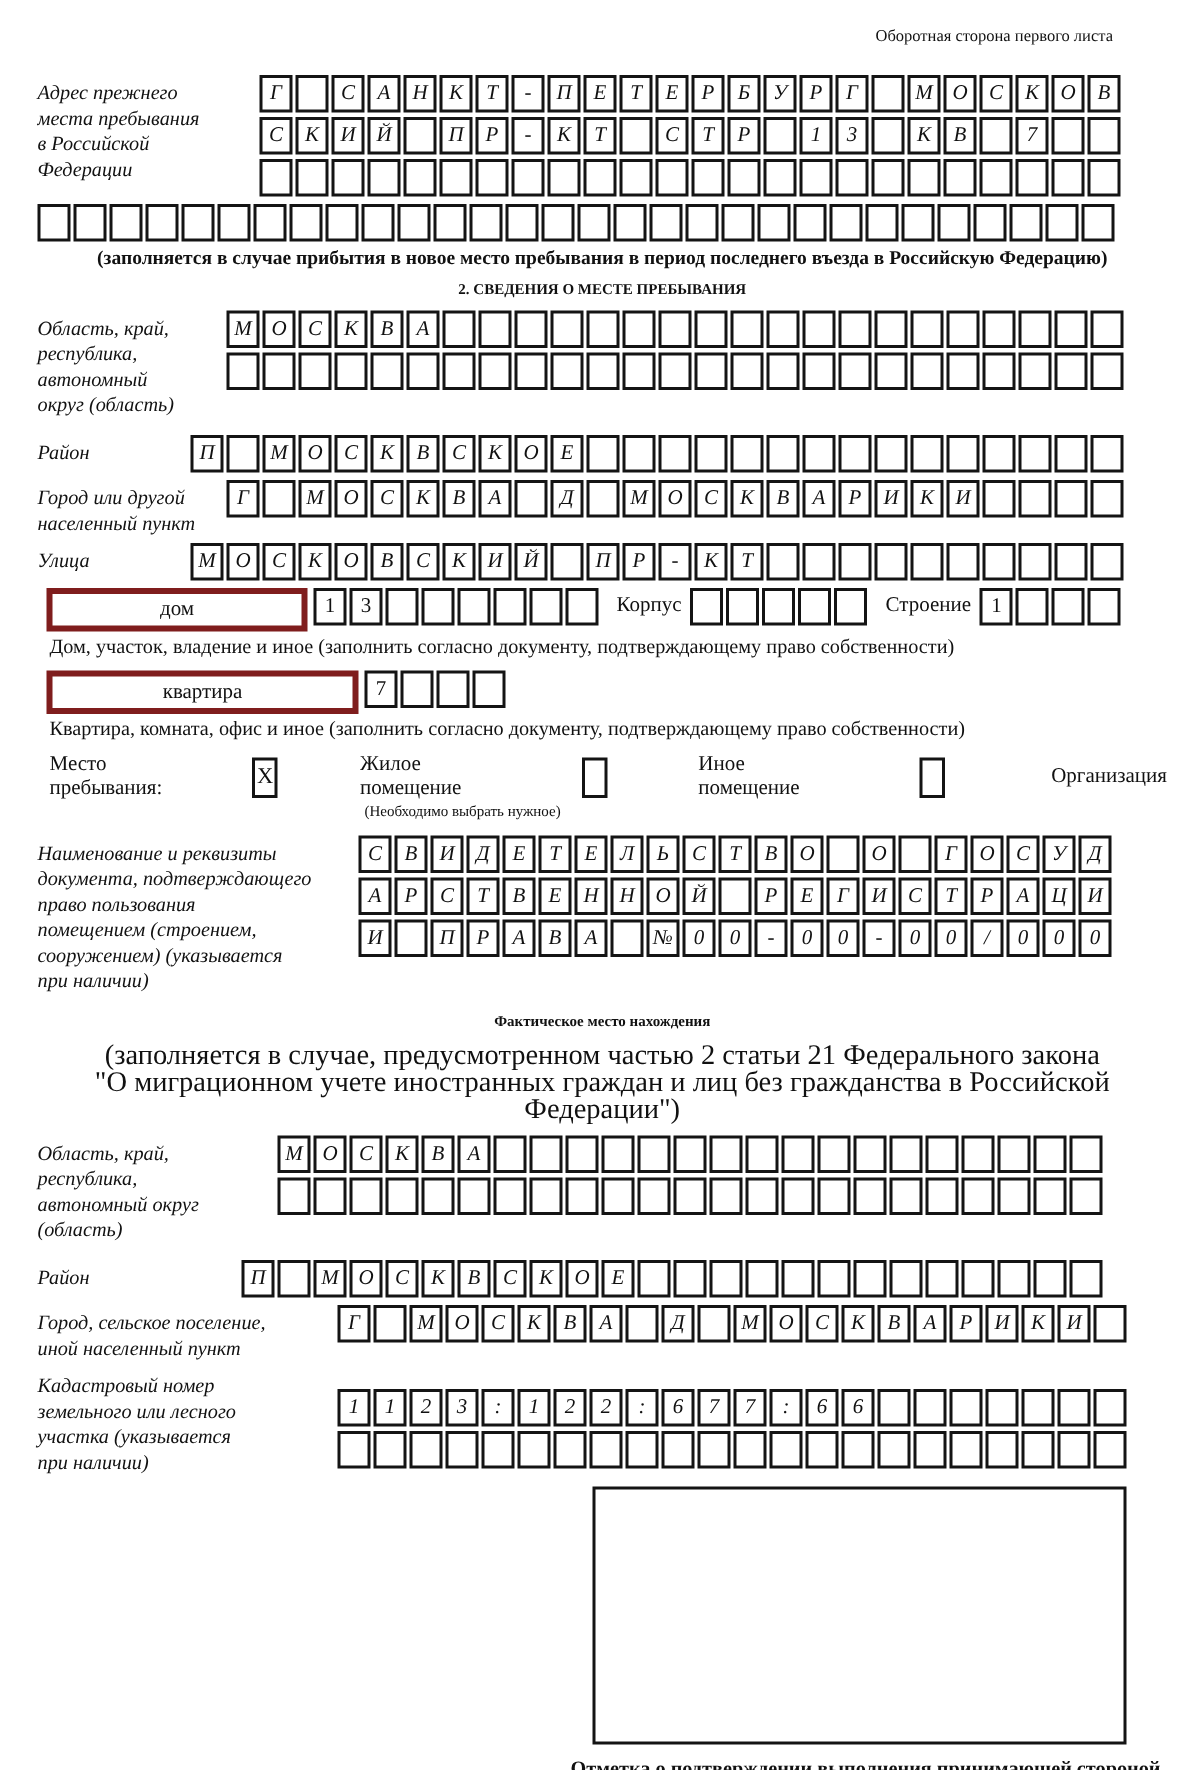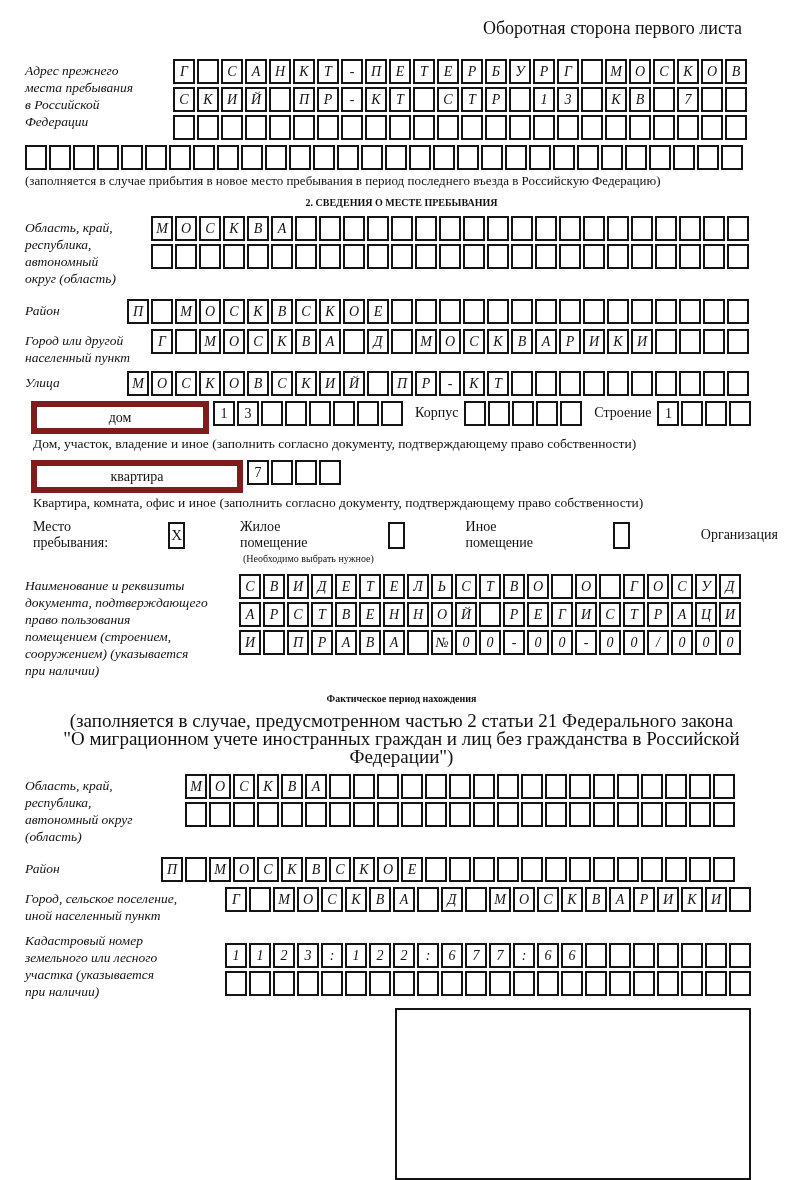--- a/index.html
+++ b/index.html
@@ -1,37 +1,37 @@
 <!DOCTYPE html>
 <html><head>
 <meta charset="utf-8">
 <style>
   html,body{margin:0;padding:0;background:#ffffff;}
   body{width:800px;height:1180px;font-family:"Liberation Serif",serif;color:#111;}
   .page{box-sizing:border-box;width:800px;height:1180px;padding:14px 22px 10px 25px;overflow:hidden;}
 
-  .top-title{text-align:right;font-size:18px;margin:4px 36px 20px 0;}
+  .top-title{text-align:right;font-size:11px;margin:4px 36px 20px 0;}
 
   .field{display:flex;align-items:flex-start;margin-bottom:5px;font-style:italic;}
   .label{flex:0 0 auto;font-size:13.5px;line-height:17px;white-space:pre-line;padding-top:3px;}
   .w148{width:148px;} .w126{width:126px;} .w102{width:102px;} .w214{width:214px;}
   .w160{width:160px;} .w136{width:136px;} .w200{width:200px;}
 
   .rows{display:flex;flex-direction:column;gap:3px;}
   .cells{display:flex;}
   .cell{box-sizing:content-box;width:18px;height:21px;border:2px solid #141414;margin-right:2px;
         display:flex;align-items:center;justify-content:center;font-size:14px;line-height:1;}
   .fullrow{margin:3px 0 2px 0;}
 
   .note{font-size:13px;line-height:17px;}
-  .center{}
+  .center{text-align:center;font-weight:bold;}
   .sec-title{text-align:center;font-weight:bold;font-size:10px;margin:8px 0 8px 0;}
 
   .house-row{display:flex;align-items:flex-start;margin:4px 0 2px 6px;}
-  .labelbox{box-sizing:content-box;height:21px;border:6px solid #7f1d1d;display:flex;
+  .labelbox{box-sizing:content-box;height:21px;border:4px solid #7f1d1d;display:flex;
             align-items:center;justify-content:center;font-size:14px;margin-right:4px;text-align:right;}
   .hw{width:166px;} .aw{width:200px;}
   .inline-label{font-size:14px;padding-top:4px;margin:0 6px 0 10px;}
   .caption{font-size:13.5px;margin:2px 0 8px 8px;}
 
   .stay-row{display:flex;align-items:center;margin:8px 0 2px 8px;font-size:14px;gap:47px;}
   .checkbox{box-sizing:content-box;width:19px;height:23px;border:2px solid #141414;
             display:inline-flex;align-items:center;justify-content:center;font-size:15px;}
   .stay-note{font-size:10px;margin:2px 0 10px 218px;}
 
@@ -454,21 +454,21 @@
           <span class="cell">0</span>
           <span class="cell">0</span>
           <span class="cell">/</span>
           <span class="cell">0</span>
           <span class="cell">0</span>
           <span class="cell">0</span>
         </div>
     </div>
   </div>
 
-  <div class="sec-title" style="margin-top:14px;">Фактическое период нахождения</div>
+  <div class="sec-title" style="margin-top:14px;">Фактическое место нахождения</div>
   <div class="actual-note">(заполняется в случае, предусмотренном частью 2 статьи 21 Федерального закона</div>
   <div class="actual-note" style="margin-bottom:8px;">"О миграционном учете иностранных граждан и лиц без гражданства в Российской Федерации")</div>
 
   <div class="field">
     <div class="label w160">Область, край,
 республика,
 автономный округ
 (область)</div>
     <div class="rows">
       <div class="cells">

